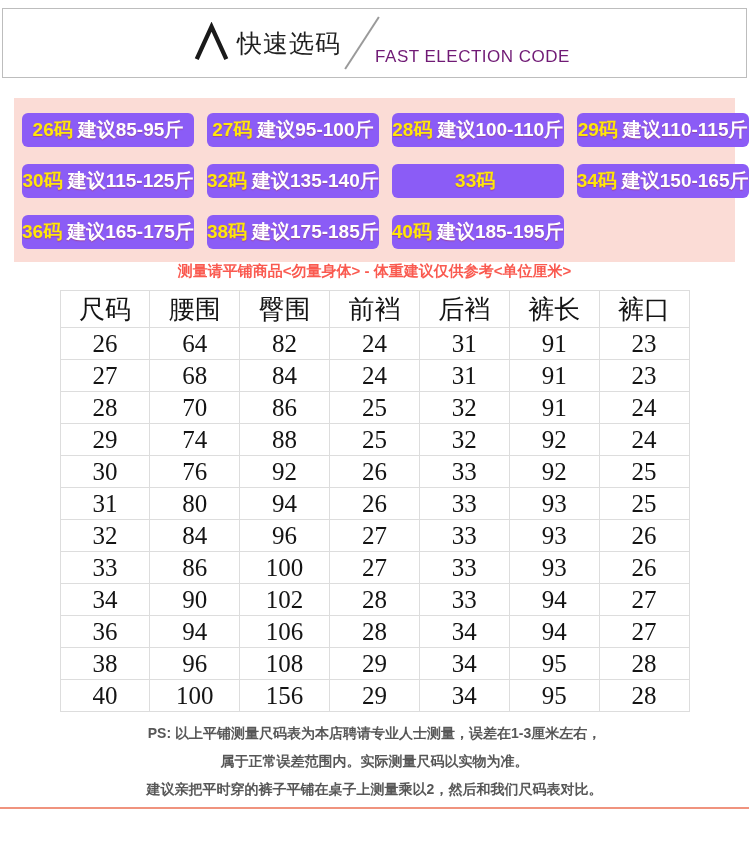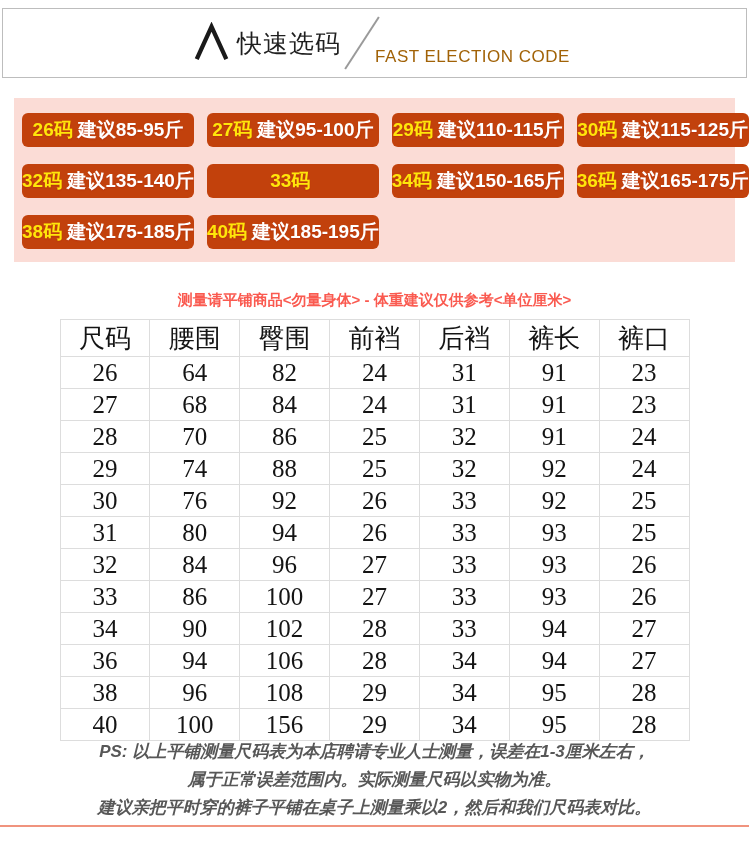--- a/index.html
+++ b/index.html
@@ -12,47 +12,47 @@
 
   
   .header-box {
     margin:8px 2px 0; height:70px; border:1px solid #bdbdbd;
     display:flex; align-items:center; justify-content:center; background:#fff;padding-left:12px;
   }
   .logo { display:flex; align-items:center; }
   .caret-icon svg { width:42px; height:40px; display:block; margin-top:-2px; }
   .title-cn { font-size:25px; color:#1f1f1f; margin-left:4px; letter-spacing:1px; font-weight:500; }
   .slash { width:2px; height:62px; background:#9a9a9a; transform:rotate(33deg); margin:0 12px 0 20px; }
-  .title-en { font-size:17px; color:#a16207; margin-top:28px; letter-spacing:0.5px; }
+  .title-en { font-size:17px; color:#701a75; margin-top:28px; letter-spacing:0.5px; }
 
   
   .size-panel { margin:20px 14px 0; background:#fbdcd6; padding:15px 8px 13px; }
   .size-grid { display:grid; grid-template-columns:repeat(4,1fr); column-gap:13px; row-gap:17px; }
   .size-btn {
-    height:34px; background:#c2410c; border-radius:6px;
+    height:34px; background:#8b5cf6; border-radius:6px;
     display:flex; align-items:center; justify-content:center;
     font-size:19px; font-weight:bold; color:#ffffff; white-space:nowrap;
     text-shadow:0 1px 1px rgba(170,30,20,0.35); cursor:pointer;
   }
   .size-btn .sz { color:#ffe60a; margin-right:5px; }
 
   
-  .notice { margin-top:29px; text-align:center; font-size:15px; font-weight:bold; color:#fa5a50; }
+  .notice { margin-top:0; text-align:center; font-size:15px; font-weight:bold; color:#fa5a50; }
 
   
   .size-table {
     margin:9px auto 0; border-collapse:collapse; table-layout:fixed; width:630px;
     font-family:"Liberation Serif", serif;
   }
   .size-table th, .size-table td { border:1px solid #dddddd; text-align:center; padding:0; }
   .size-table th { height:37px; font-size:26px; font-weight:normal; color:#141414; }
   .size-table td { height:32px; font-size:25px; color:#141414; }
 
   
-  .footnotes { text-align:center; color:#575757; font-size:17px; font-weight:bold;font-style:italic; }
+  .footnotes { margin-top:11px; text-align:center; color:#575757; font-size:14px; font-weight:bold; }
   .footnotes p { margin:0 0 7px; line-height:21px; }
 
   .bottom-line { height:2px; background:#f0937e; margin-top:4px; }
 </style>
 </head>
 <body>
 
 <div class="page">
 
   <div class="header-box">
@@ -72,20 +72,24 @@
     <div class="size-grid">
       <div class="size-btn">
         <span class="sz">26码</span>
         <span class="rec">建议85-95斤</span>
       </div>
       <div class="size-btn">
         <span class="sz">27码</span>
         <span class="rec">建议95-100斤</span>
       </div>
       <div class="size-btn">
+        <span class="sz">28码</span>
+        <span class="rec">建议100-110斤</span>
+      </div>
+      <div class="size-btn">
         <span class="sz">29码</span>
         <span class="rec">建议110-115斤</span>
       </div>
       <div class="size-btn">
         <span class="sz">30码</span>
         <span class="rec">建议115-125斤</span>
       </div>
       <div class="size-btn">
         <span class="sz">32码</span>
         <span class="rec">建议135-140斤</span>

